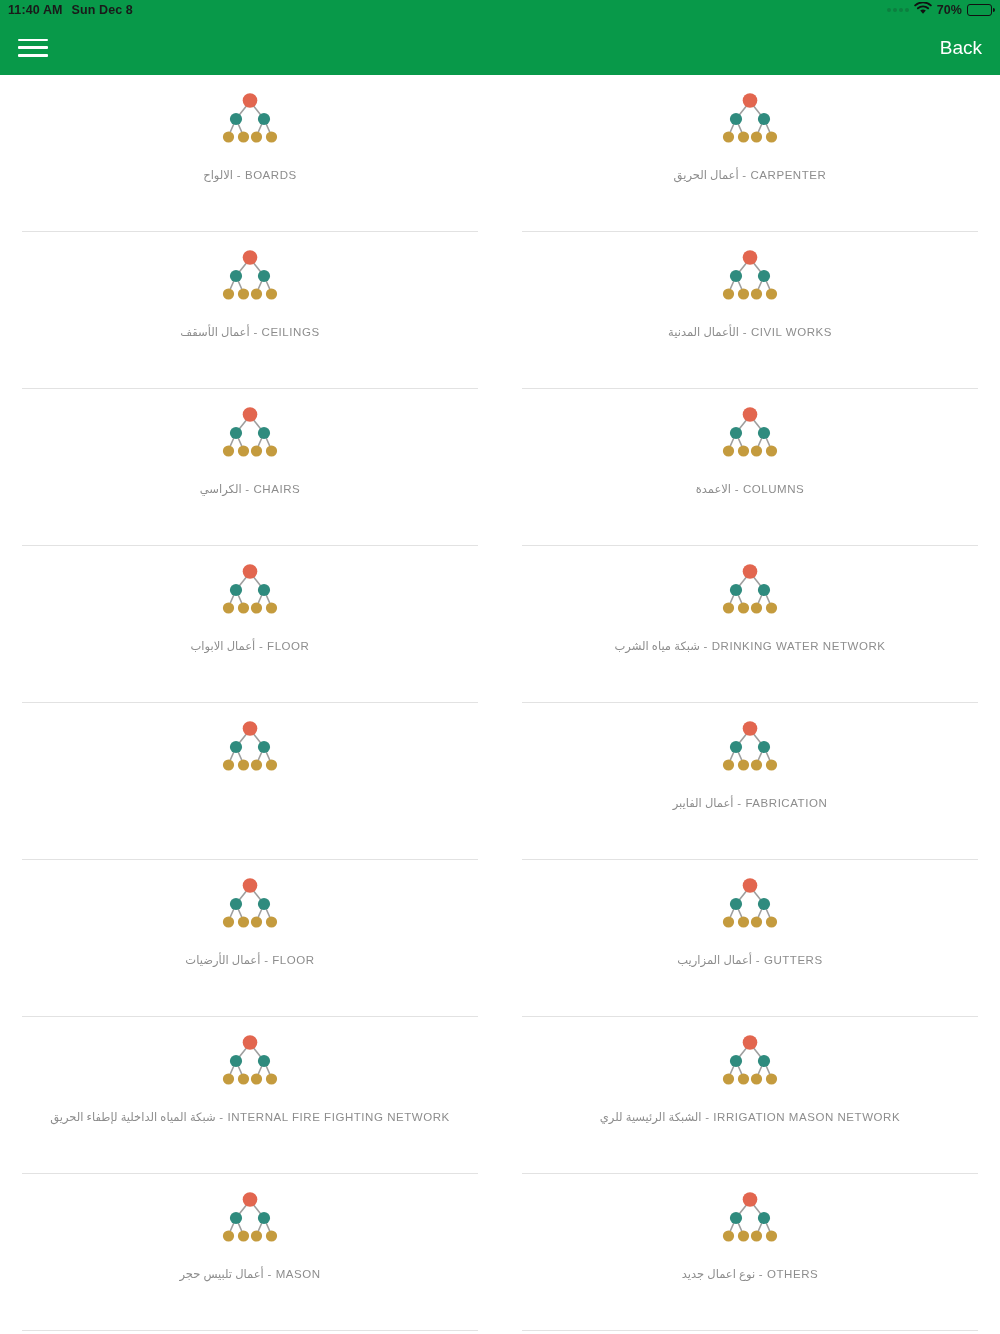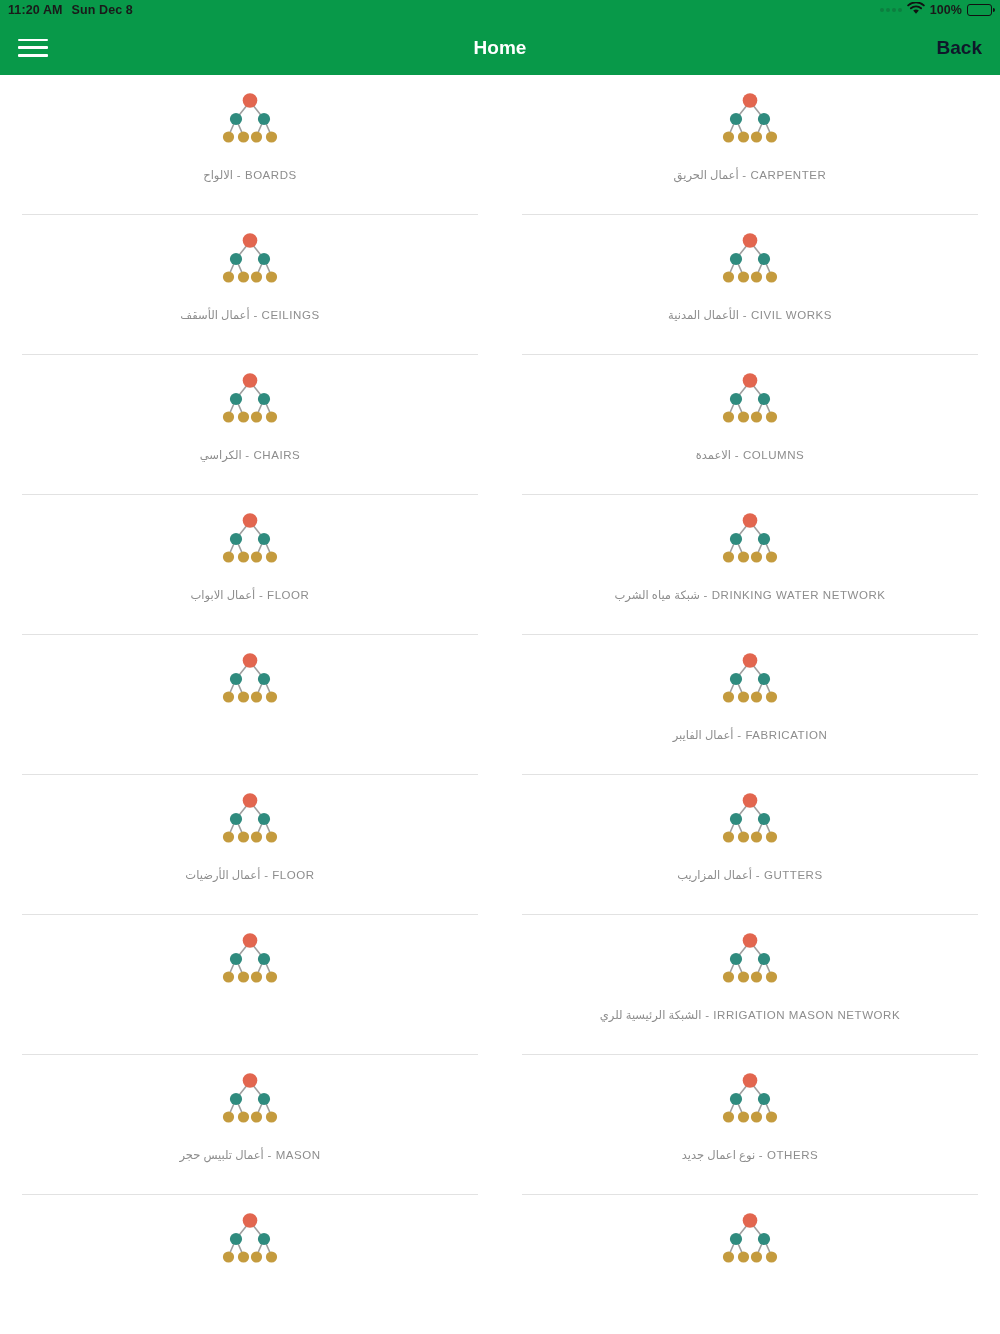--- a/index.html
+++ b/index.html
@@ -80,40 +80,40 @@
     position: absolute;
     left: 0; right: 0;
     text-align: center;
     color: #ffffff;
     font-size: 19px;
     font-weight: bold;
     pointer-events: none;
   }
   .nav-back {
     margin-left: auto;
-    color: #0f172a;
+    color: #ffffff;
     font-size: 19px;
-    font-weight: 700;
+    font-weight: 400;
     cursor: pointer;
     z-index: 2;
   }
 
   
   .content {
     width: 1000px;
     height: 1259px;
     overflow: hidden;
     background: #ffffff;
   }
   .grid {
     display: grid;
     grid-template-columns: 500px 500px;
   }
   .cell {
-    height: 140px;
+    height: 157px;
     position: relative;
     display: flex;
     flex-direction: column;
     align-items: center;
     justify-content: flex-start;
     cursor: pointer;
     padding-top: 10px;
   }
   .cell::after {
     content: "";
@@ -136,51 +136,50 @@
     line-height: 1.2;
     white-space: nowrap;
     direction: rtl;
   }
 </style>
 </head>
 <body>
 
 <div class="status-bar">
   <div class="status-left">
-    <span>11:20 AM</span>
+    <span>11:40 AM</span>
     <span>Sun Dec 8</span>
   </div>
   <div class="status-right">
     <span class="signal-dots">
       <i></i>
         <i></i>
         <i></i>
         <i></i>
     </span>
     <span class="wifi-icon">
       <svg width="18" height="13" viewBox="0 0 18 13">
         <path d="M9 11.8 L6.2 8.6 A4.3 4.3 0 0 1 11.8 8.6 Z" fill="#111"></path>
         <path d="M3.9 6.3 A7.6 7.6 0 0 1 14.1 6.3" stroke="#111" stroke-width="1.9" fill="none" stroke-linecap="round"></path>
         <path d="M1.2 3.4 A11.6 11.6 0 0 1 16.8 3.4" stroke="#111" stroke-width="1.9" fill="none" stroke-linecap="round"></path>
       </svg>
     </span>
-    <span class="battery-pct">100%</span>
+    <span class="battery-pct">70%</span>
     <span class="battery-icon">
       <span class="battery-fill"></span>
     </span>
   </div>
 </div>
 
 <div class="nav-bar">
   <div class="hamburger">
     <span></span>
       <span></span>
       <span></span>
   </div>
-  <div class="nav-title">Home</div>
   <div class="nav-back">Back</div>
 </div>
 
 <div class="content">
   <div class="grid" id="grid">
   <div class="cell">
     <span class="cell-icon">
       <svg width="70" height="70" viewBox="0 0 70 70">
         <g stroke="#9e9e9e" stroke-width="1.6" fill="none">
           <line x1="35" y1="16.5" x2="21" y2="34"></line>
@@ -467,20 +466,21 @@
         </g>
         <circle cx="35" cy="15.5" r="7.3" fill="#e2664f"></circle>
         <circle cx="21" cy="34" r="6.1" fill="#2f8b7e"></circle>
         <circle cx="49" cy="34" r="6.1" fill="#2f8b7e"></circle>
         <circle cx="13.5" cy="52" r="5.6" fill="#c49b3e"></circle>
         <circle cx="28.5" cy="52" r="5.6" fill="#c49b3e"></circle>
         <circle cx="41.5" cy="52" r="5.6" fill="#c49b3e"></circle>
         <circle cx="56.5" cy="52" r="5.6" fill="#c49b3e"></circle>
       </svg>
     </span>
+    <span class="cell-label">INTERNAL FIRE FIGHTING NETWORK - شبكة المياه الداخلية لإطفاء الحريق</span>
   </div>
 
   <div class="cell">
     <span class="cell-icon">
       <svg width="70" height="70" viewBox="0 0 70 70">
         <g stroke="#9e9e9e" stroke-width="1.6" fill="none">
           <line x1="35" y1="16.5" x2="21" y2="34"></line>
           <line x1="35" y1="16.5" x2="49" y2="34"></line>
           <line x1="21" y1="34" x2="13.5" y2="51"></line>
           <line x1="21" y1="34" x2="28.5" y2="51"></line>

